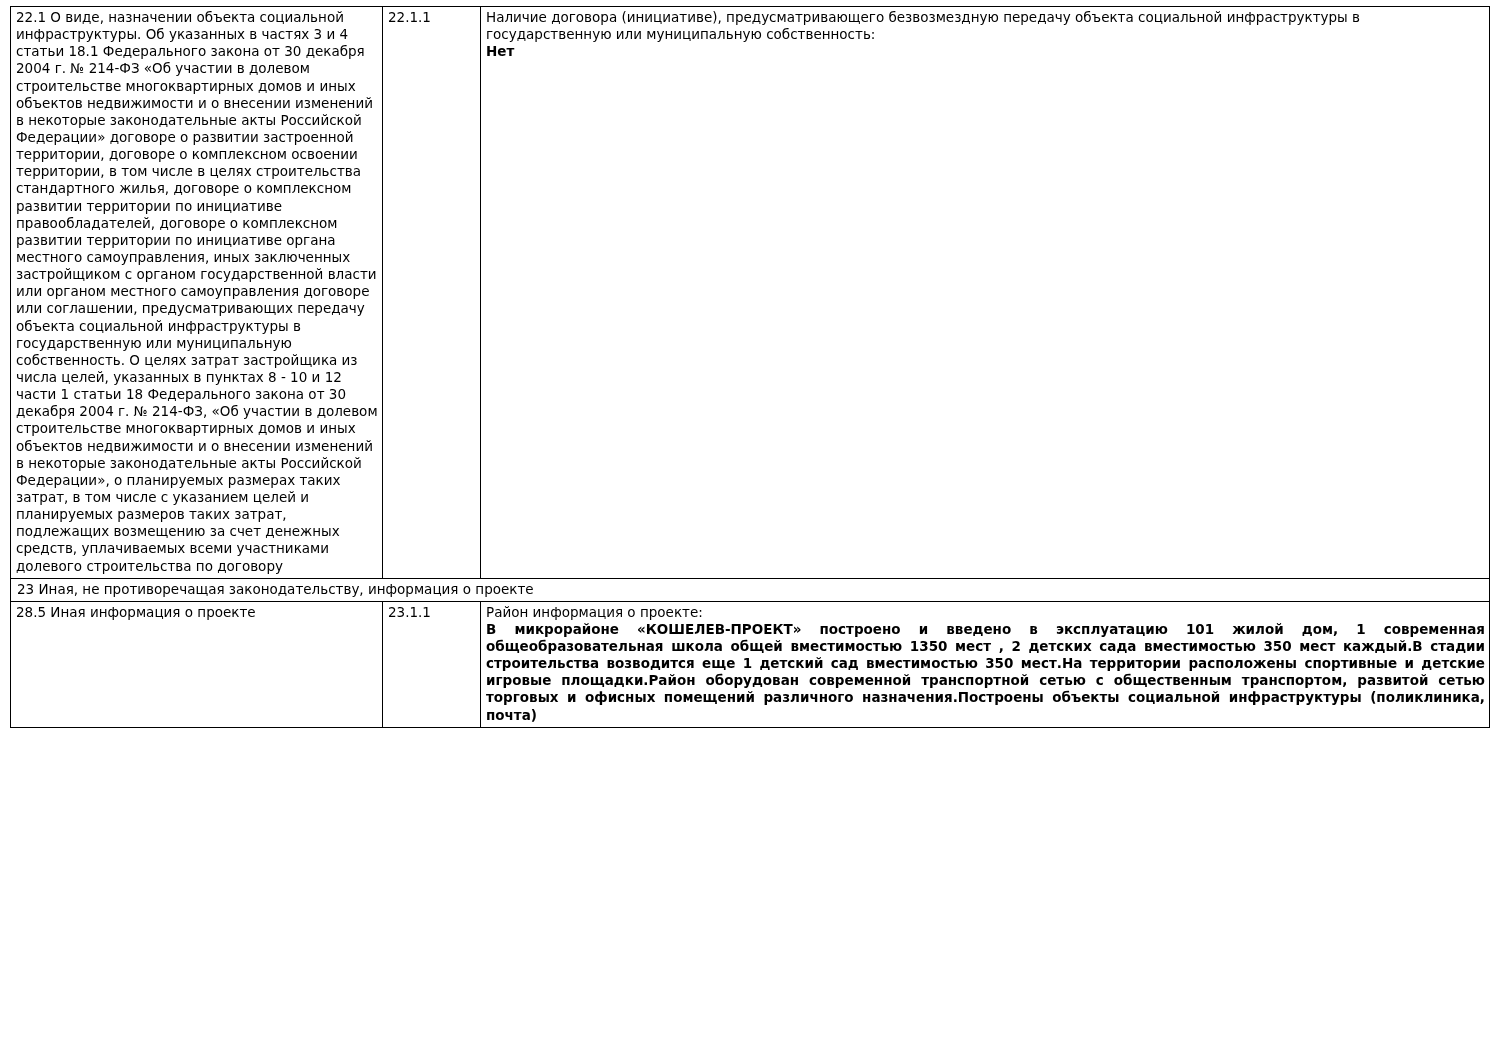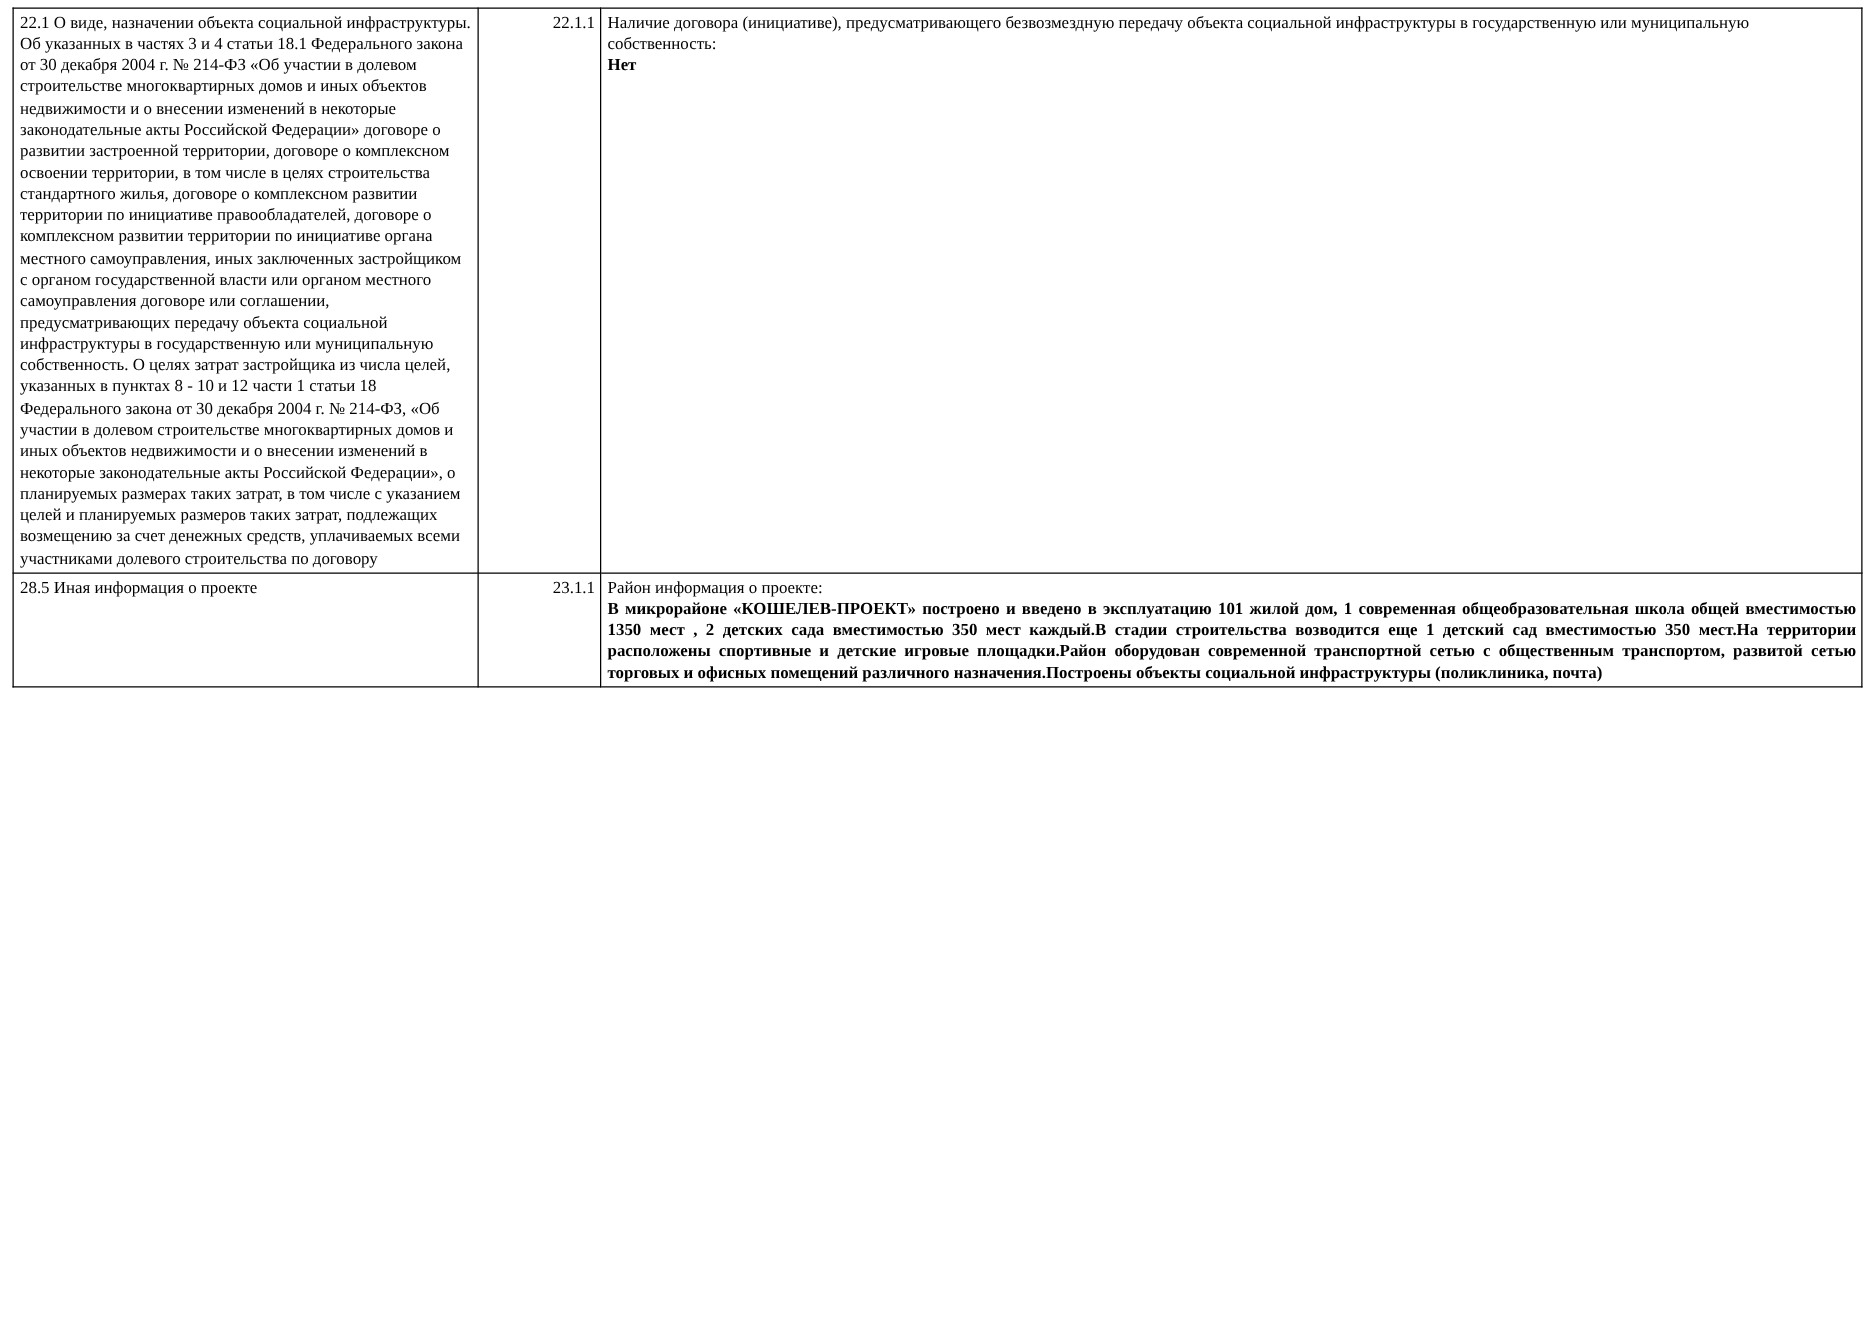--- a/index.html
+++ b/index.html
@@ -21,24 +21,23 @@
   }
   table.decl {
     border-collapse: collapse;
     width: 1480px;
     table-layout: fixed;
   }
   table.decl td {
     border: 1px solid #000000;
     vertical-align: top;
     padding: 2px 4px 3px 5px;
-    font-family: Liberation Serif, serif;
   }
   .col-a { width: 372px; }
-  .col-b { width: 98px; text-align: right; }
+  .col-b { width: 98px; }
   .col-c { width: auto; }
 
   .cell-text {
     white-space: pre-wrap;
     display: block;
   }
   td.vmid { vertical-align: middle; }
   .answer-label {
     display: block;
     white-space: pre-wrap;
@@ -78,20 +77,25 @@
         </td>
         <td class="col-b vmid">
           <span class="cell-text">22.1.1</span>
         </td>
         <td class="col-c vmid">
           <span class="answer-label">Наличие договора (инициативе), предусматривающего безвозмездную передачу объекта социальной инфраструктуры в государственную или муниципальную собственность:</span>
           <span class="answer-value">Нет</span>
         </td>
       </tr>
       <tr>
+        <td colspan="3" class="narrow-pad">
+          <span class="full-row-text">23 Иная, не противоречащая законодательству, информация о проекте</span>
+        </td>
+      </tr>
+      <tr>
         <td class="col-a vmid">
           <span class="cell-text">28.5 Иная информация о проекте</span>
         </td>
         <td class="col-b vmid">
           <span class="cell-text">23.1.1</span>
         </td>
         <td class="col-c vmid">
           <span class="answer-label">Район информация о проекте:</span>
           <span class="big-answer">В микрорайоне «КОШЕЛЕВ-ПРОЕКТ» построено и введено в эксплуатацию 101 жилой дом, 1 современная общеобразовательная школа общей вместимостью 1350 мест , 2 детских сада вместимостью 350 мест каждый.В стадии строительства возводится еще 1 детский сад вместимостью 350 мест.На территории расположены спортивные и детские игровые площадки.Район оборудован современной транспортной сетью с общественным транспортом, развитой сетью торговых и офисных помещений различного назначения.Построены объекты социальной инфраструктуры (поликлиника, почта)</span>
         </td>

